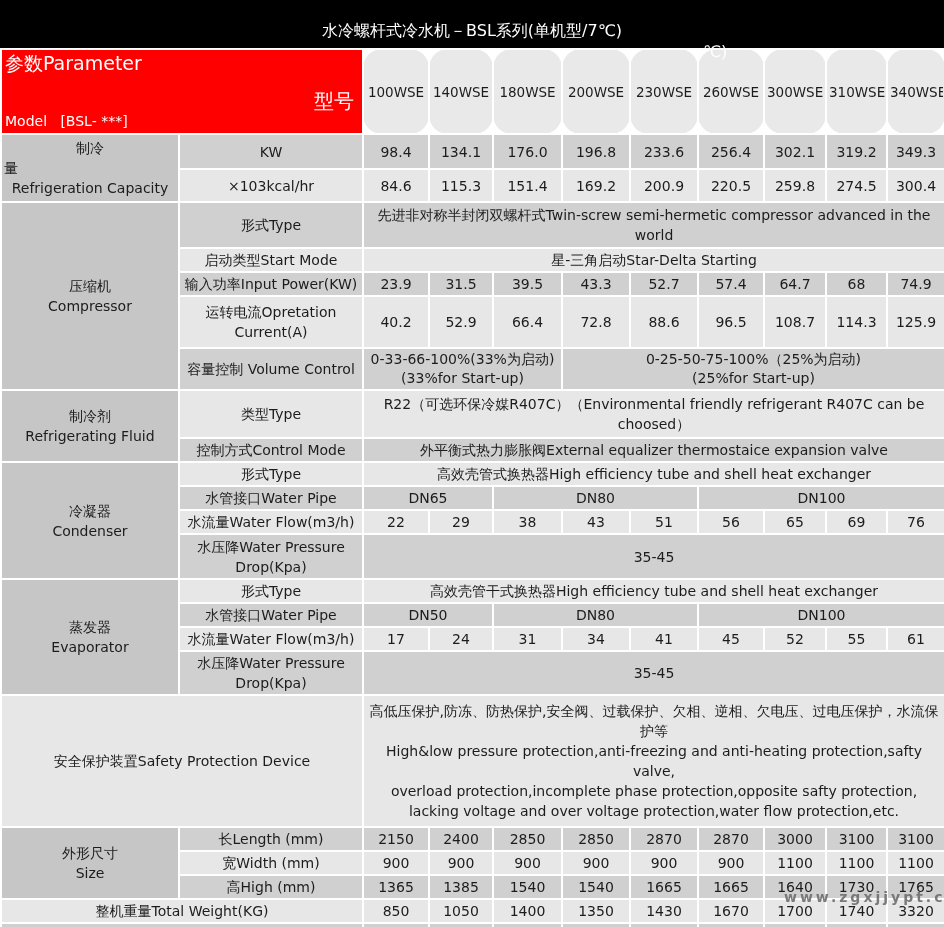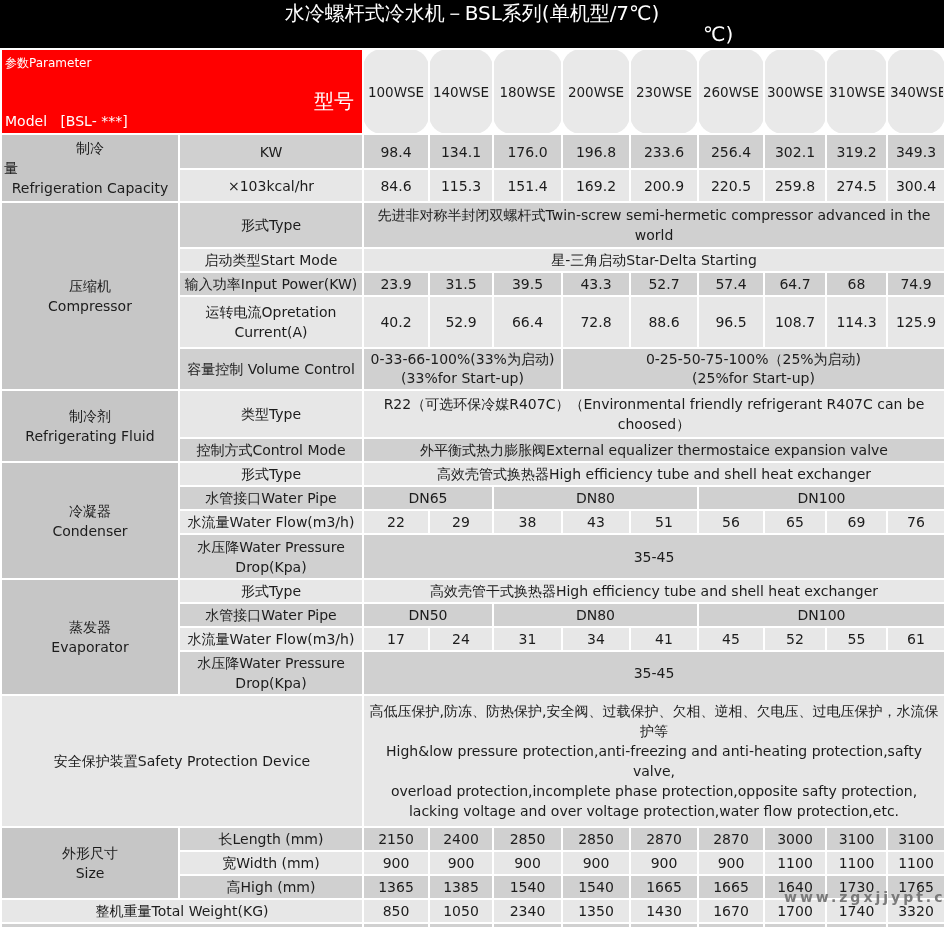--- a/index.html
+++ b/index.html
@@ -8,23 +8,23 @@
     background:#ffffff;
     width:944px;
   }
   .page { position:relative; width:944px; }
 
   .title-band {
     background:#000000;
     color:#ffffff;
     width:944px;
     height:48px;
-    font-size:20px;
+    font-size:16px;
     line-height:21px;
-    padding-top:3px;
+    padding-top:20px;
   }
   .title-line1 { text-align:center; }
   .title-line2 { margin-left:703px; width:fit-content; }
 
   table.spec {
     border-collapse:collapse;
     table-layout:fixed;
     width:944px;
     font-size:14px;
     color:#1c1c1c;
@@ -43,21 +43,21 @@
   td.model-h { background:#e9e9e9; font-size:13.5px;border-radius:19px; }
 
   td.corner {
     background:#ff0000 !important;
     color:#ffffff;
     position:relative;
     text-align:left;
     height:85px;
     padding:0;
   }
-  .corner-param  { position:absolute; top:3px;  left:3px;  font-size:12px; }
+  .corner-param  { position:absolute; top:3px;  left:3px;  font-size:19px; }
   .corner-type   { position:absolute; bottom:22px; right:8px; font-size:20px; }
   .corner-model  { position:absolute; bottom:2px; left:3px; font-size:14px; white-space:pre; }
 
   .two-line div { line-height:19px; }
   .safety-cell { font-size:14px; line-height:22px; padding:0 10px; }
   .wrap2 { line-height:22px; }
 
   .watermark {
     position:absolute;
     left:784px;
@@ -314,21 +314,21 @@
       <td>1665</td>
       <td>1640</td>
       <td>1730</td>
       <td>1765</td>
     </tr>
 
     <tr class="light" style="height:23px">
       <td colspan="2">整机重量Total Weight(KG)</td>
       <td>850</td>
       <td>1050</td>
-      <td>2340</td>
+      <td>1400</td>
       <td>1350</td>
       <td>1430</td>
       <td>1670</td>
       <td>1700</td>
       <td>1740</td>
       <td>3320</td>
     </tr>
     <tr class="dark" style="height:24px">
       <td colspan="2">运行重量Running Weight(KG)</td>
       <td>900</td>

